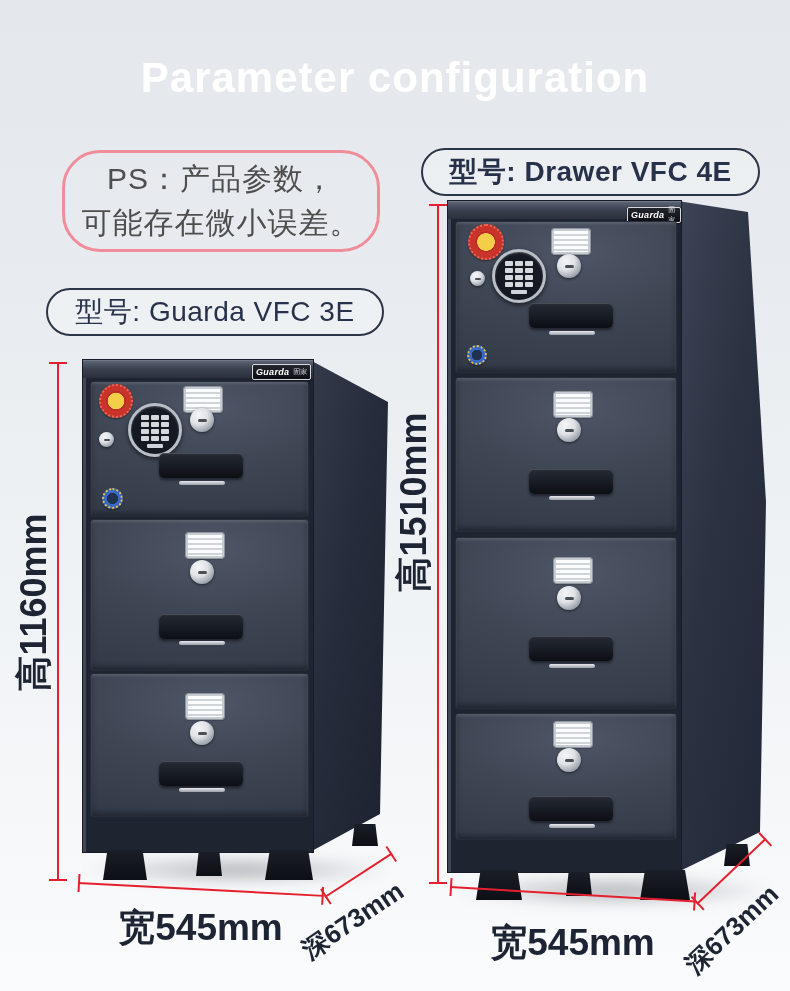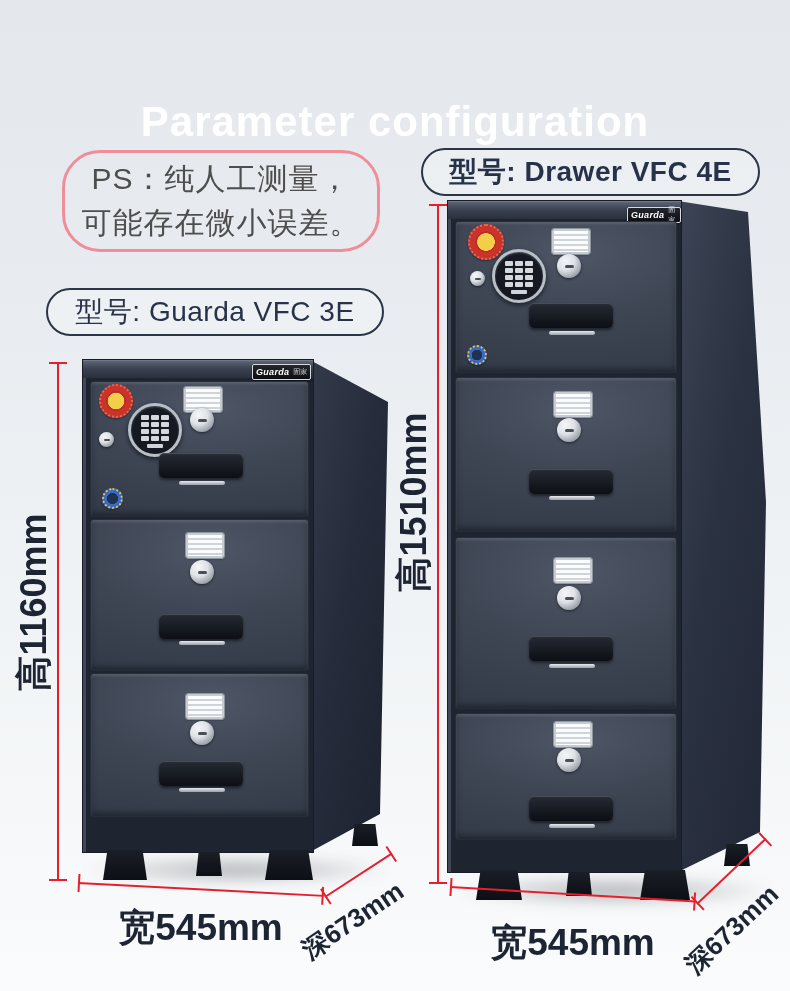--- a/index.html
+++ b/index.html
@@ -4,21 +4,21 @@
 <style>
   html,body{margin:0;padding:0;background:#dfe3e8;}
   .stage{
     position:relative;width:790px;height:991px;margin:0 auto;overflow:hidden;
     background:linear-gradient(180deg,#e4e8ec 0%,#e8ecf0 30%,#f1f4f6 65%,#fafbfc 100%);
     font-family:"Liberation Sans", sans-serif;
   }
   
   .title-ghost{
     position:absolute;left:0;top:54px;width:100%;text-align:center;
-    font-size:42px;font-weight:bold;color:#ffffff;letter-spacing:1px;white-space:nowrap;margin-top:44px;
+    font-size:42px;font-weight:bold;color:#ffffff;letter-spacing:1px;white-space:nowrap;
   }
   .title-main{
     position:absolute;left:0;top:26px;width:100%;text-align:center;
     font-size:62px;font-weight:900;color:#1d2433;letter-spacing:4px;
   }
   
   .note-box{
     position:absolute;left:62px;top:150px;width:312px;height:96px;
     border:3px solid #f08d9a;border-radius:38px;
     display:flex;flex-direction:column;justify-content:center;align-items:center;
@@ -136,21 +136,21 @@
   .dim-label-d{width:120px;font-size:26px;}
 </style>
 </head>
 <body>
 
 <div class="stage">
 
   <div class="title-ghost">Parameter configuration</div>
 
   <div class="note-box">
-    <span class="ln">PS：纯人工测量，</span>
+    <span class="ln">PS：产品参数，</span>
     <span class="ln">可能存在微小误差。</span>
   </div>
 
   <div class="pill pill-left">型号: Guarda VFC 3E</div>
   <div class="pill pill-right">型号: Drawer VFC 4E</div>
 
   <div class="cab-shadow" style="left:80px;top:856px;width:315px;height:28px;"></div>
   <div class="cab-side side-l" style="left:310px;top:350px;width:78px;height:502px;"></div>
   <div class="cab-front" style="left:83px;top:360px;width:227px;height:492px;">
     <div class="cab-cap"></div>

